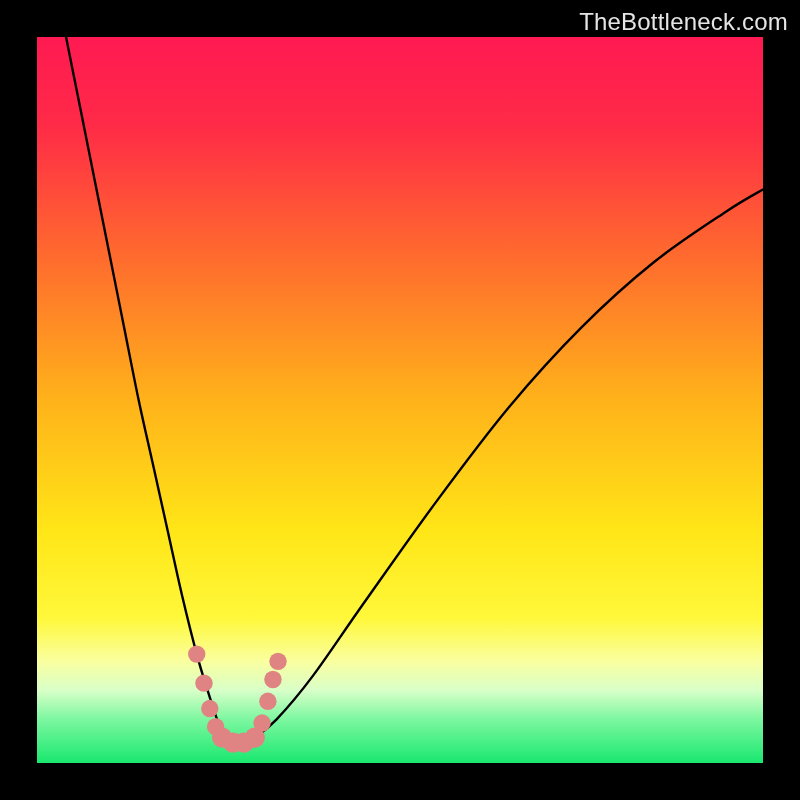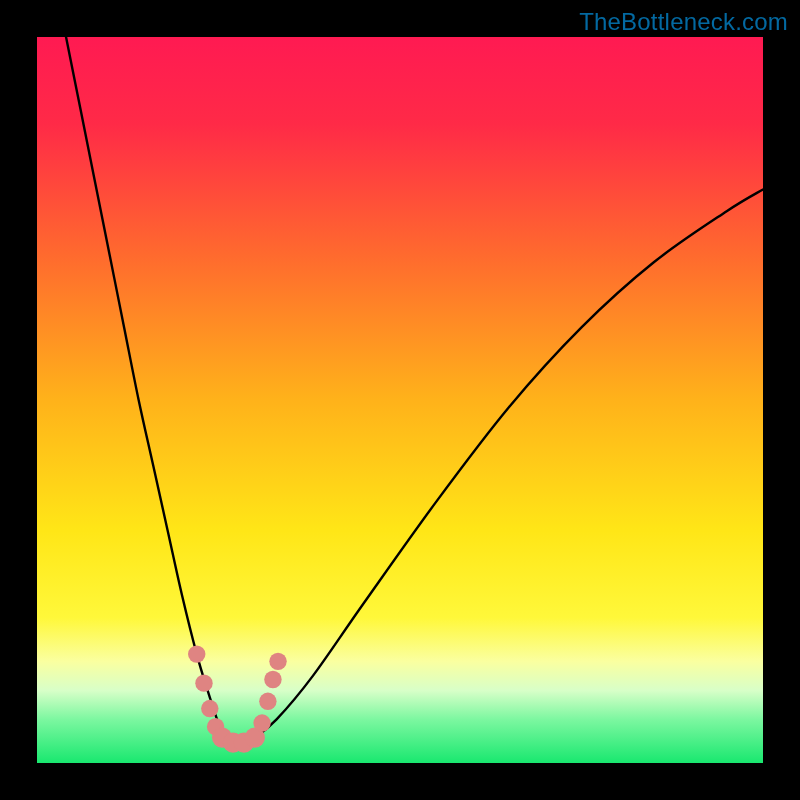--- a/index.html
+++ b/index.html
@@ -26,21 +26,21 @@
     height: 726px;
     
   }
   .watermark {
     position: absolute;
     top: 8px;
     right: 12px;
     font-family: Arial, Helvetica, sans-serif;
     font-size: 24px;
     font-weight: 500;
-    color: #0369a1;
+    color: #e5e5e5;
     letter-spacing: 0.2px;
   }
   svg.curve {
     position: absolute;
     left: 0;
     top: 0;
     width: 726px;
     height: 726px;
     overflow: visible;
   }

